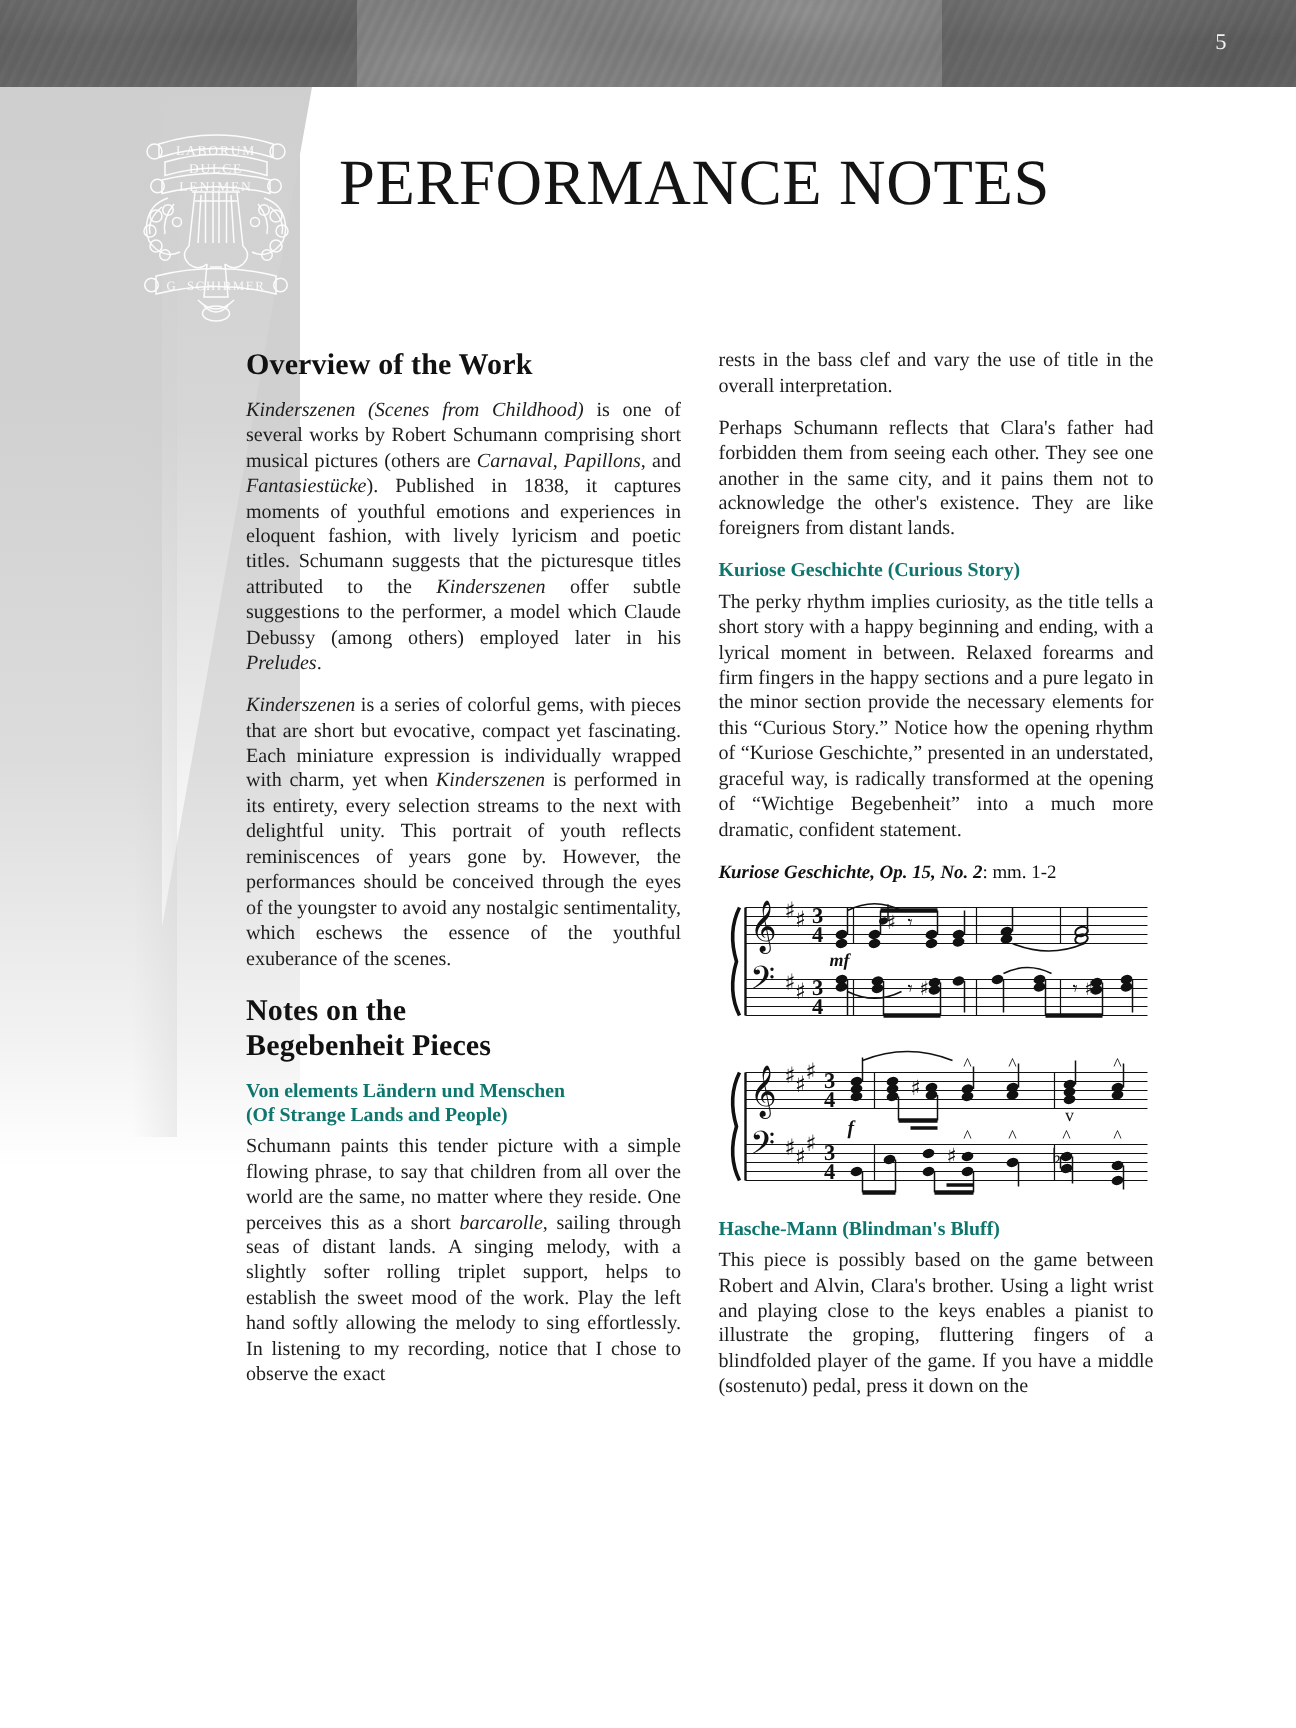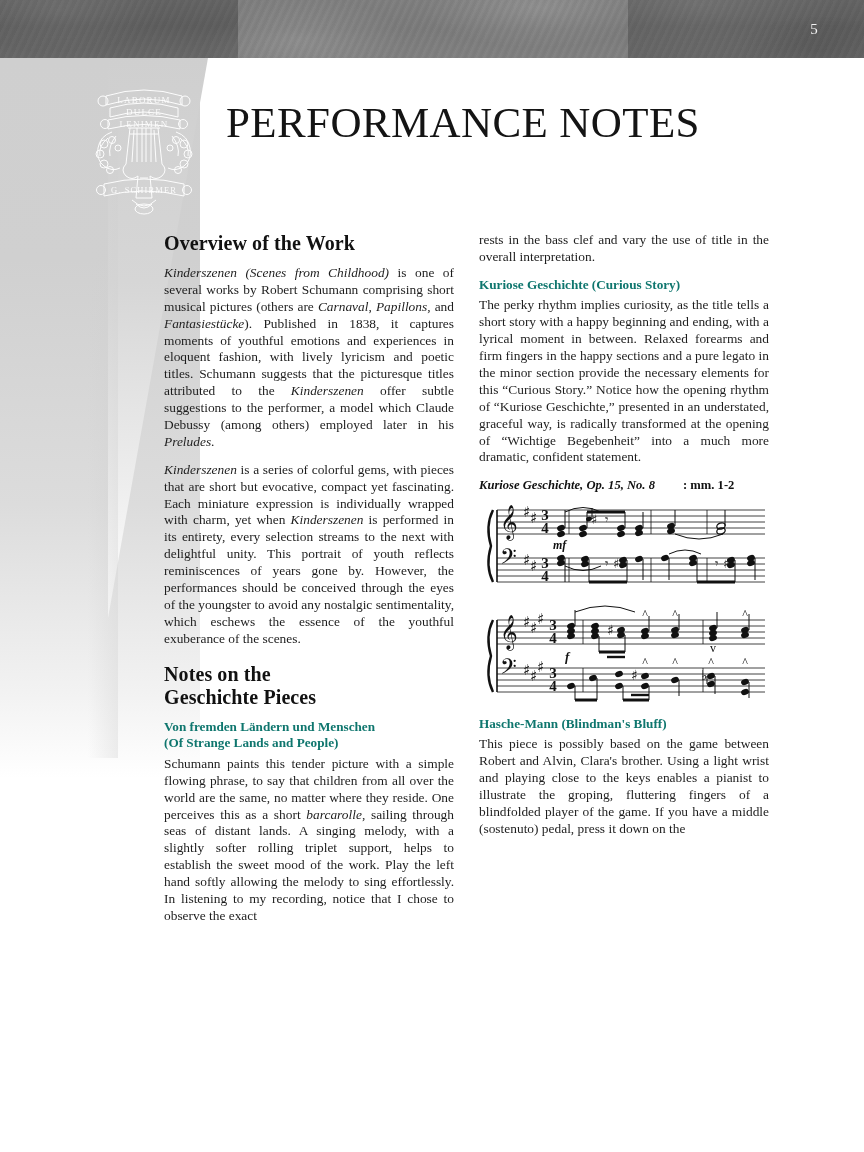--- a/index.html
+++ b/index.html
@@ -146,21 +146,21 @@
   em { font-style: italic; }
 
   .ex-caption {
     font-size: 12.6px;
     font-style: italic;
     font-weight: bold;
     margin: 4px 0 8px 0;
     line-height: 1.3;
     color: #111;
   }
-  .ex-caption .roman { font-style: normal; font-weight: bold; padding-left: 28px; }
+  .ex-caption .roman { font-style: normal; font-weight: normal; }
 
   
   .music-example { margin: 0 0 14px 0; }
   .music-example svg { display: block; }
 
   .block { display: block; }
 </style>
 </head>
 <body>
 
@@ -241,38 +241,39 @@
 
 <div class="page-title">PERFORMANCE NOTES</div>
 
 <div class="col col-left">
   <h2 class="section-head">Overview of the Work</h2>
   <p class="body"><em>Kinderszenen (Scenes from Childhood)</em><span> is one of several works by Robert Schumann comprising short musical pictures (others are </span><em>Carnaval</em><span>, </span><em>Papillons</em><span>, and </span><em>Fantasiestücke</em><span>). Published in 1838, it captures moments of youthful emotions and experiences in eloquent fashion, with lively lyricism and poetic titles. Schumann suggests that the picturesque titles attributed to the </span><em>Kinderszenen</em><span> offer subtle suggestions to the performer, a model which Claude Debussy (among others) employed later in his </span><em>Preludes</em><span>.</span></p>
   <p class="body"><em>Kinderszenen</em><span> is a series of colorful gems, with pieces that are short but evocative, compact yet fascinating. Each miniature expression is individually wrapped with charm, yet when </span><em>Kinderszenen</em><span> is performed in its entirety, every selection streams to the next with delightful unity. This portrait of youth reflects reminiscences of years gone by. However, the performances should be conceived through the eyes of the youngster to avoid any nostalgic sentimentality, which eschews the essence of the youthful exuberance of the scenes.</span></p>
 
   <h2 class="section-head spaced">
     <span class="block">Notes on the</span>
-    <span class="block">Geschichte Pieces</span>
+    <span class="block">Begebenheit Pieces</span>
   </h2>
 
   <h3 class="piece-head">
-    <span class="block">Von fremden Ländern und Menschen</span>
+    <span class="block">Von elements Ländern und Menschen</span>
     <span class="block">(Of Strange Lands and People)</span>
   </h3>
   <p class="body"><span>Schumann paints this tender picture with a simple flowing phrase, to say that children from all over the world are the same, no matter where they reside. One perceives this as a short </span><em>barcarolle</em><span>, sailing through seas of distant lands. A singing melody, with a slightly softer rolling triplet support, helps to establish the sweet mood of the work. Play the left hand softly allowing the melody to sing effortlessly. In listening to my recording, notice that I chose to observe the exact</span></p>
 </div>
 
 <div class="col col-right">
   <p class="body">rests in the bass clef and vary the use of title in the overall interpretation.</p>
+  <p class="body">Perhaps Schumann reflects that Clara's father had forbidden them from seeing each other. They see one another in the same city, and it pains them not to acknowledge the other's existence. They are like foreigners from distant lands.</p>
 
   <h3 class="piece-head">Kuriose Geschichte (Curious Story)</h3>
   <p class="body">The perky rhythm implies curiosity, as the title tells a short story with a happy beginning and ending, with a lyrical moment in between. Relaxed forearms and firm fingers in the happy sections and a pure legato in the minor section provide the necessary elements for this “Curious Story.” Notice how the opening rhythm of “Kuriose Geschichte,” presented in an understated, graceful way, is radically transformed at the opening of “Wichtige Begebenheit” into a much more dramatic, confident statement.</p>
 
   <div class="ex-caption">
-    <span>Kuriose Geschichte, Op. 15, No. 8</span><span class="roman">: mm. 1-2</span>
+    <span>Kuriose Geschichte, Op. 15, No. 2</span><span class="roman">: mm. 1-2</span>
   </div>
 
   <div class="music-example">
     <svg width="288" height="88" viewBox="0 0 288 88" xmlns="http://www.w3.org/2000/svg">
       <g stroke="#111" stroke-width="0.8" fill="none">
 
         <line x1="18" y1="8" x2="286" y2="8"></line>
         <line x1="18" y1="14" x2="286" y2="14"></line>
         <line x1="18" y1="20" x2="286" y2="20"></line>
         <line x1="18" y1="26" x2="286" y2="26"></line>

